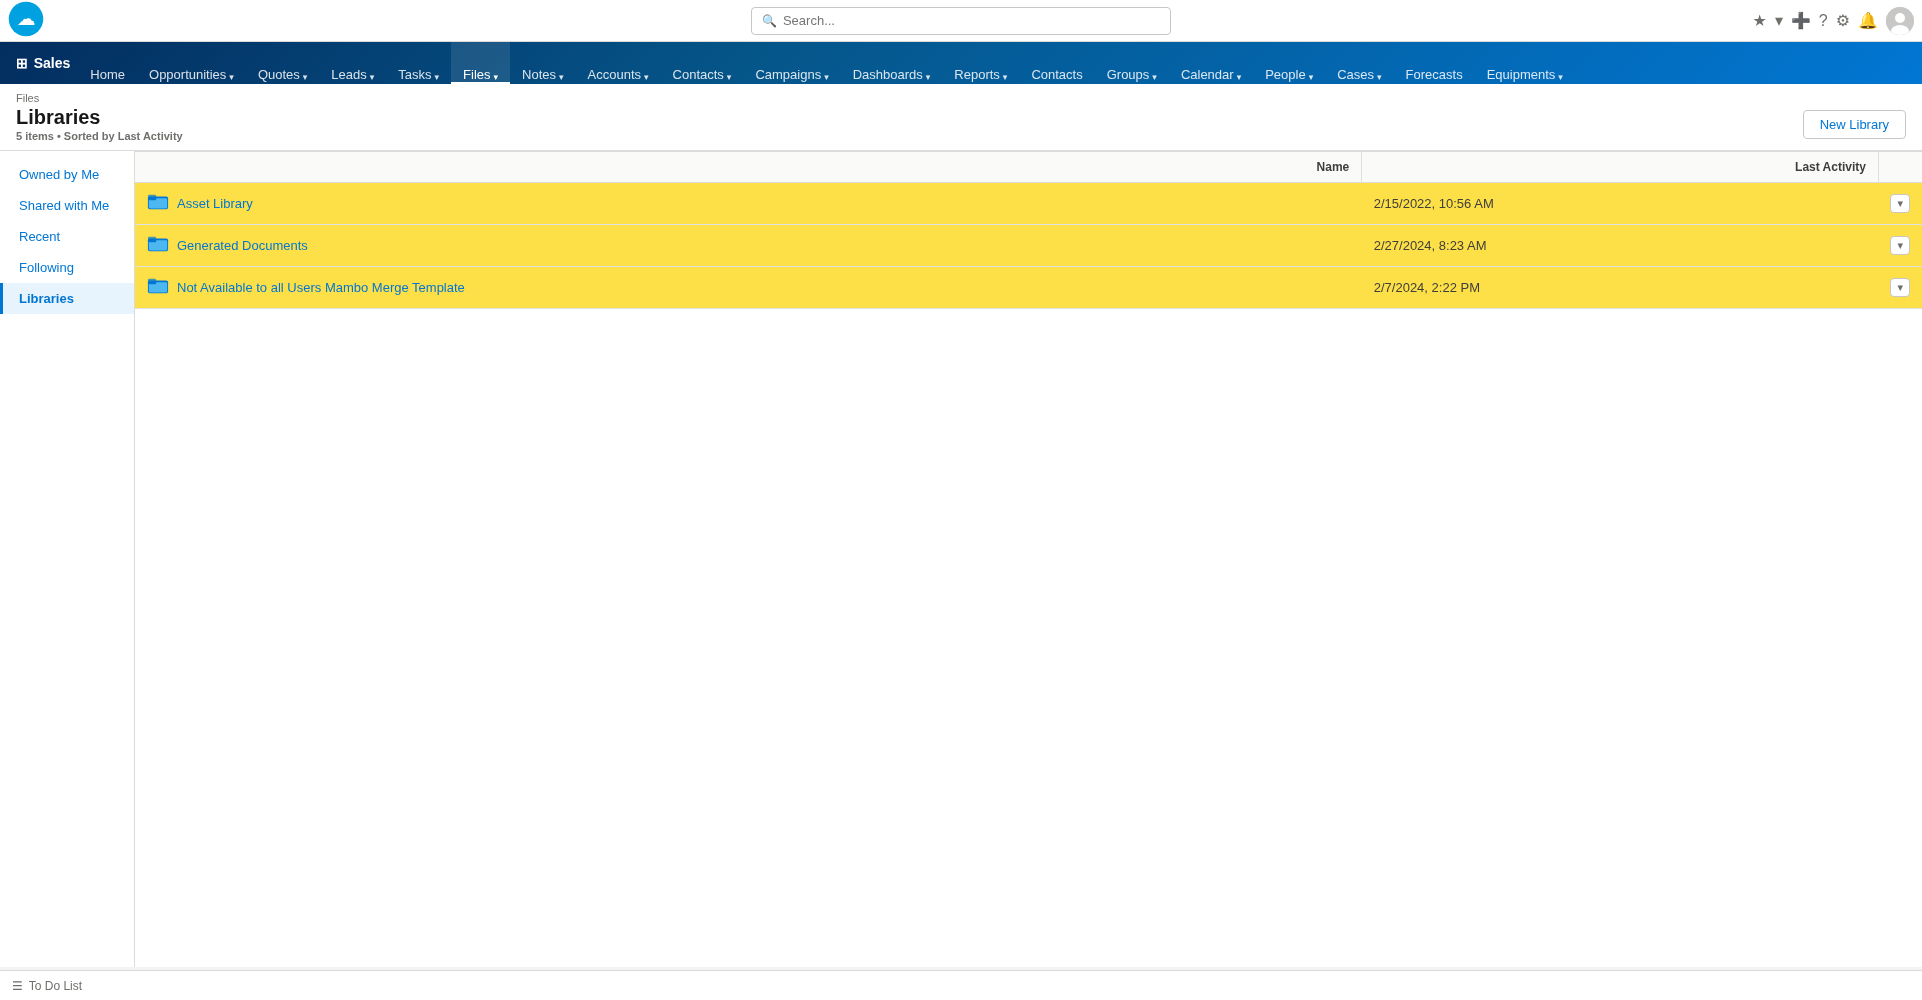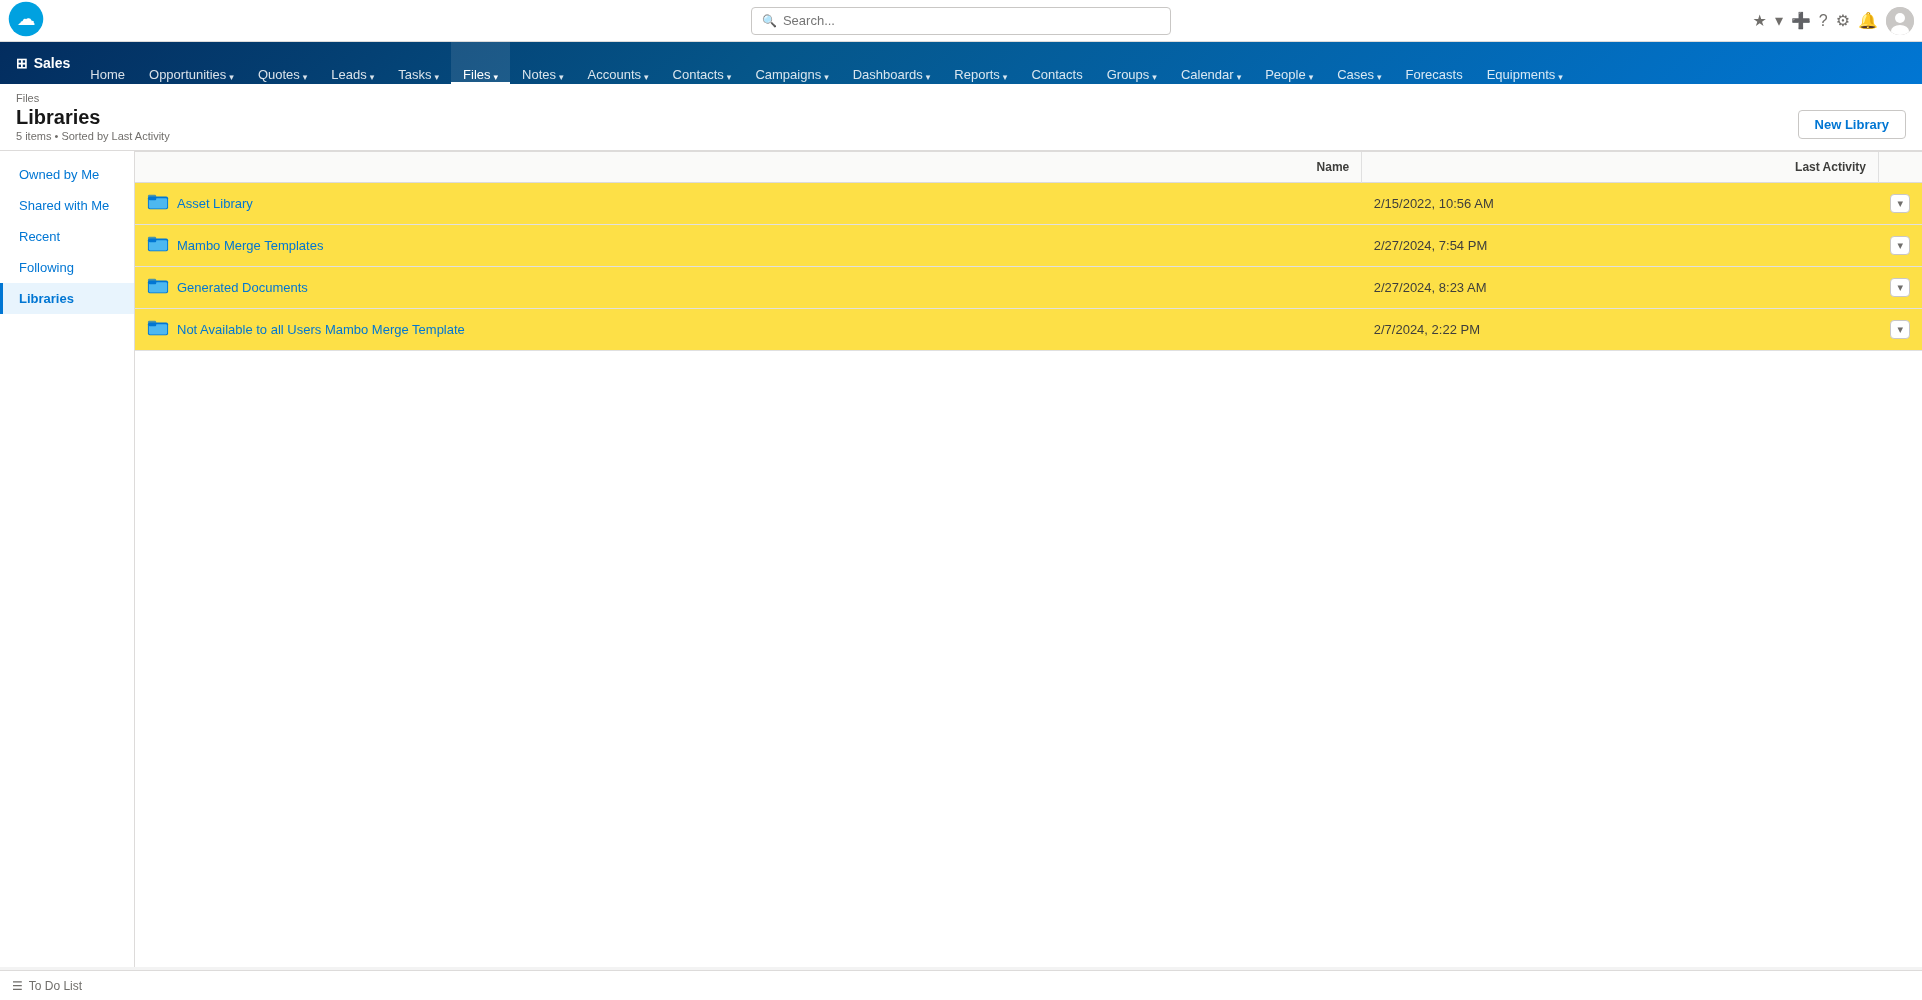--- a/index.html
+++ b/index.html
@@ -112,30 +112,31 @@
     }
     .page-title {
       font-size: 20px;
       font-weight: 700;
       color: #181818;
     }
     .page-subtitle {
       font-size: 11px;
       color: #706e6b;
       margin-top: 1px;
+      font-weight: bold;
     }
     .new-library-btn {
       background: #fff;
       border: 1px solid #c9c7c5;
       border-radius: 4px;
       padding: 6px 16px;
       font-size: 13px;
       color: #0176d3;
       cursor: pointer;
-      font-weight: 700;
+      font-weight: 400;
     }
 
     
     .main-content {
       display: flex;
       height: calc(1000px - 42px - 42px - 70px - 30px);
       background: #f3f3f3;
     }
 
     
@@ -417,35 +418,20 @@
           </tr>
           <tr>
             <td>
               <div class="lib-name-cell">
                 <span class="folder-svg"><svg class="lib-icon" viewBox="0 0 24 24" xmlns="http://www.w3.org/2000/svg">
       <rect x="1" y="6" width="22" height="14" rx="2" fill="#0176d3"></rect>
       <rect x="1" y="4" width="9" height="4" rx="1.5" fill="#0176d3" opacity="0.7"></rect>
       <rect x="2" y="8" width="20" height="11" rx="1.5" fill="#4db8f0"></rect>
       <rect x="2" y="7" width="8" height="3" rx="1" fill="#0176d3"></rect>
     </svg></span>
-                <a class="lib-link">Mambo Merge Templates</a>
-              </div>
-            </td>
-            <td>2/27/2024, 7:54 PM</td>
-            <td><button class="dropdown-btn">▾</button></td>
-          </tr>
-          <tr>
-            <td>
-              <div class="lib-name-cell">
-                <span class="folder-svg"><svg class="lib-icon" viewBox="0 0 24 24" xmlns="http://www.w3.org/2000/svg">
-      <rect x="1" y="6" width="22" height="14" rx="2" fill="#0176d3"></rect>
-      <rect x="1" y="4" width="9" height="4" rx="1.5" fill="#0176d3" opacity="0.7"></rect>
-      <rect x="2" y="8" width="20" height="11" rx="1.5" fill="#4db8f0"></rect>
-      <rect x="2" y="7" width="8" height="3" rx="1" fill="#0176d3"></rect>
-    </svg></span>
                 <a class="lib-link">Generated Documents</a>
               </div>
             </td>
             <td>2/27/2024, 8:23 AM</td>
             <td><button class="dropdown-btn">▾</button></td>
           </tr>
           <tr>
             <td>
               <div class="lib-name-cell">
                 <span class="folder-svg"><svg class="lib-icon" viewBox="0 0 24 24" xmlns="http://www.w3.org/2000/svg">

